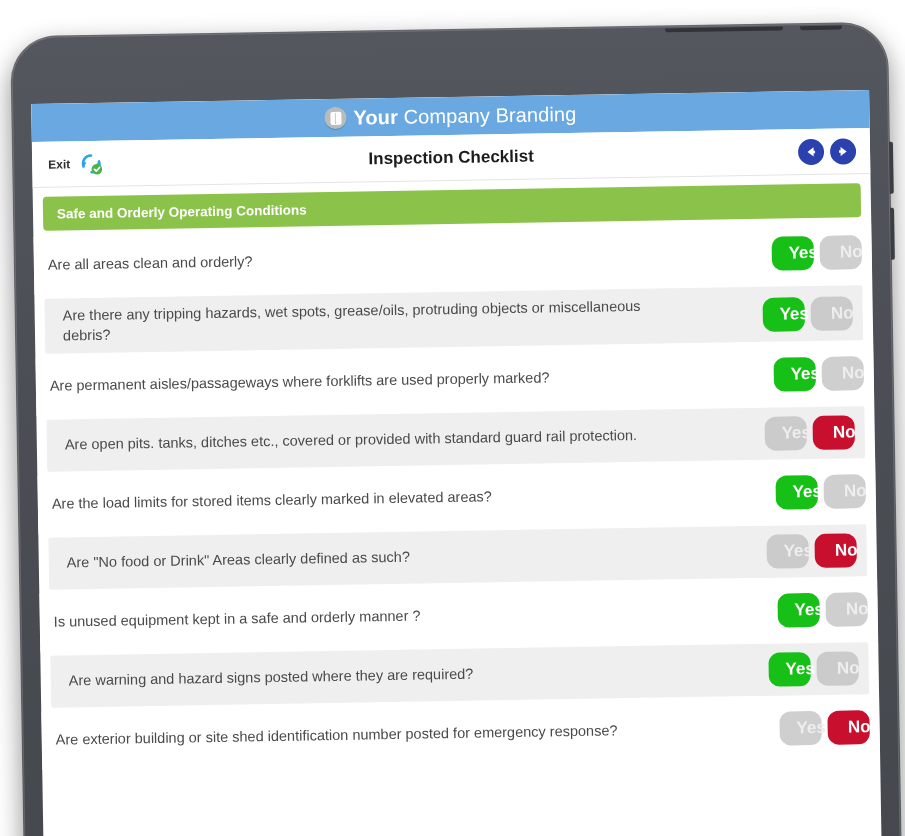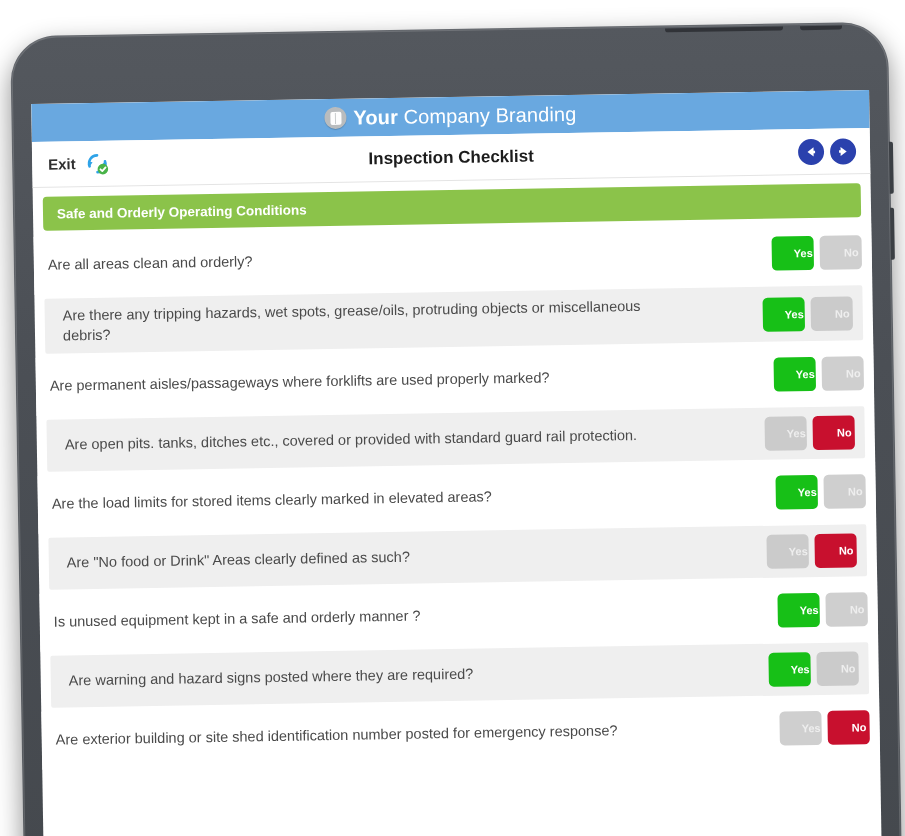--- a/index.html
+++ b/index.html
@@ -129,21 +129,21 @@
     align-items: center;
   }
   .exit-wrap {
     position: absolute;
     left: 16px;
     display: flex;
     align-items: center;
     gap: 8px;
     cursor: pointer;
   }
-  .exit-label { font-size: 15px; font-weight: bold; color: #303030; }
+  .exit-label { font-size: 12px; font-weight: bold; color: #303030; }
   .sync-icon { width: 26px; height: 26px; position: relative; }
 
   .page-title {
     width: 100%;
     text-align: center;
     font-size: 17px;
     font-weight: bold;
     color: #1c1c1c;
   }
   .nav-arrows {
@@ -208,25 +208,25 @@
   .answers {
     position: absolute;
     right: 10px;
     display: flex;
     gap: 6px;
     align-items: center;
   }
   .ansbtn {
     width: 42px;
     height: 34px;
-    border-radius: 5px;
+    border-radius: 11px;
     display: flex;
     align-items: center;
     justify-content: center;
-    font-size: 11px;
+    font-size: 17px;
     font-weight: bold;
     cursor: pointer;
     user-select: none;
     padding-left: 21px;
   }
   .ansbtn.yes-on { background: #17c017; color: #ffffff; }
   .ansbtn.no-on  { background: #c8102e; color: #ffffff; }
   .ansbtn.off    { background: #cfcfcf; color: #eeeeee; }
   .qrow.alt .ansbtn.off { background: #cbcbcb; }
 </style>

